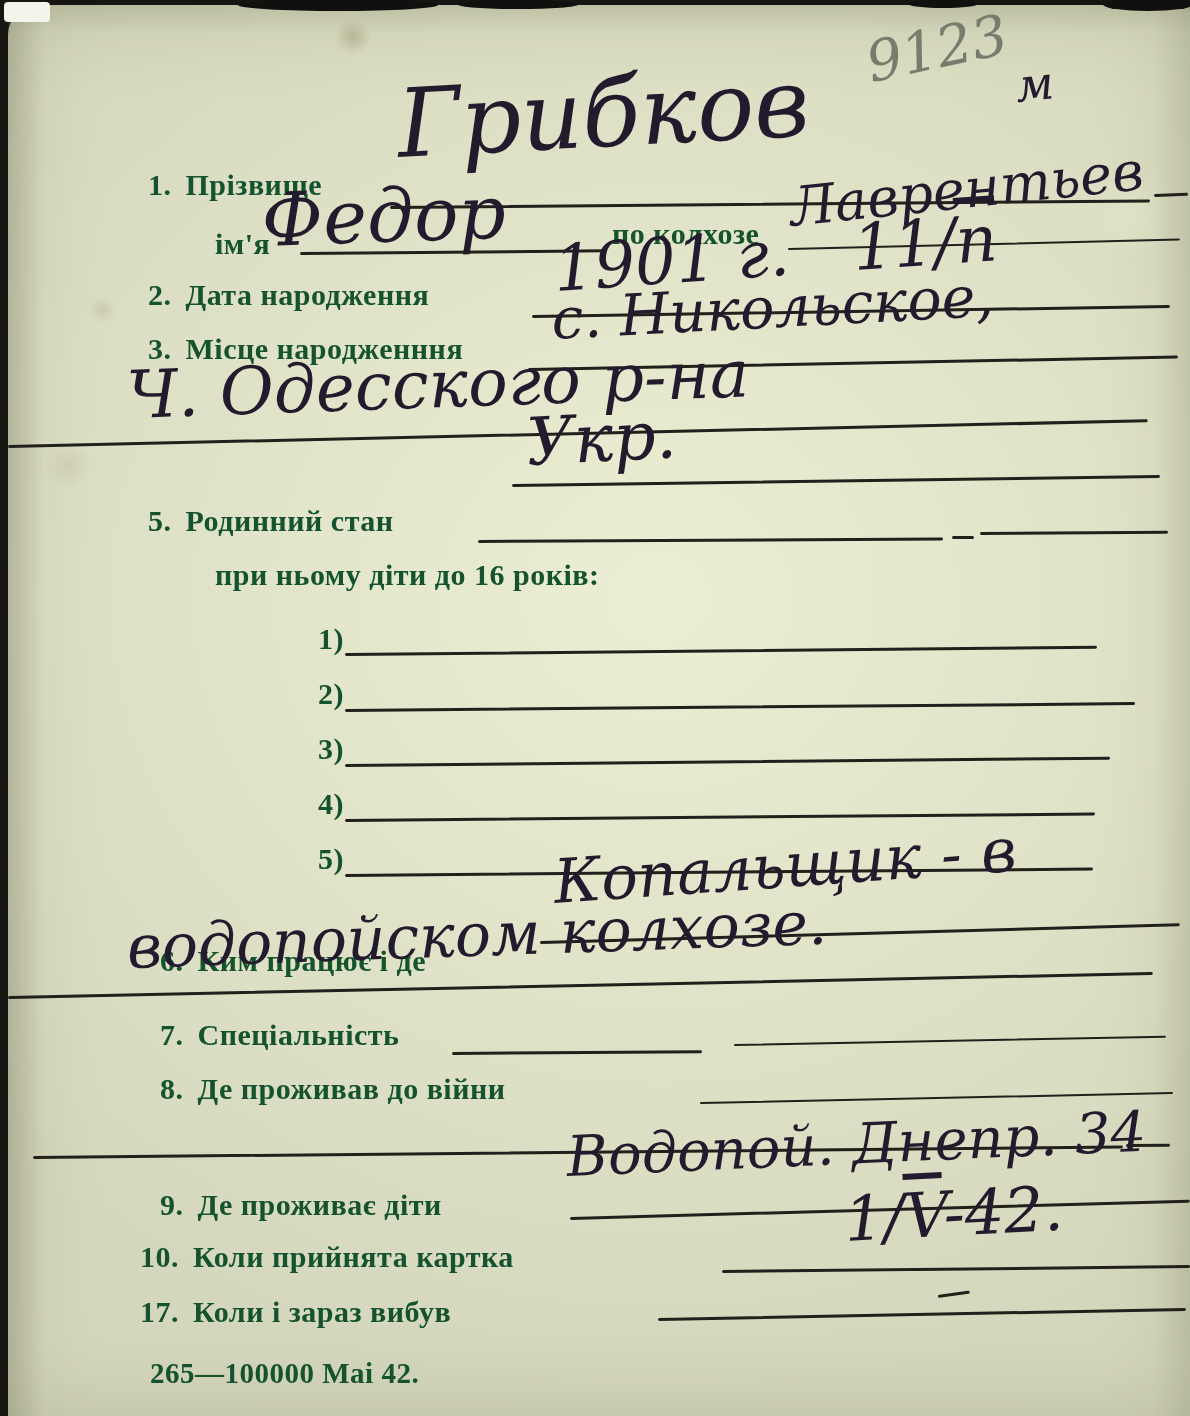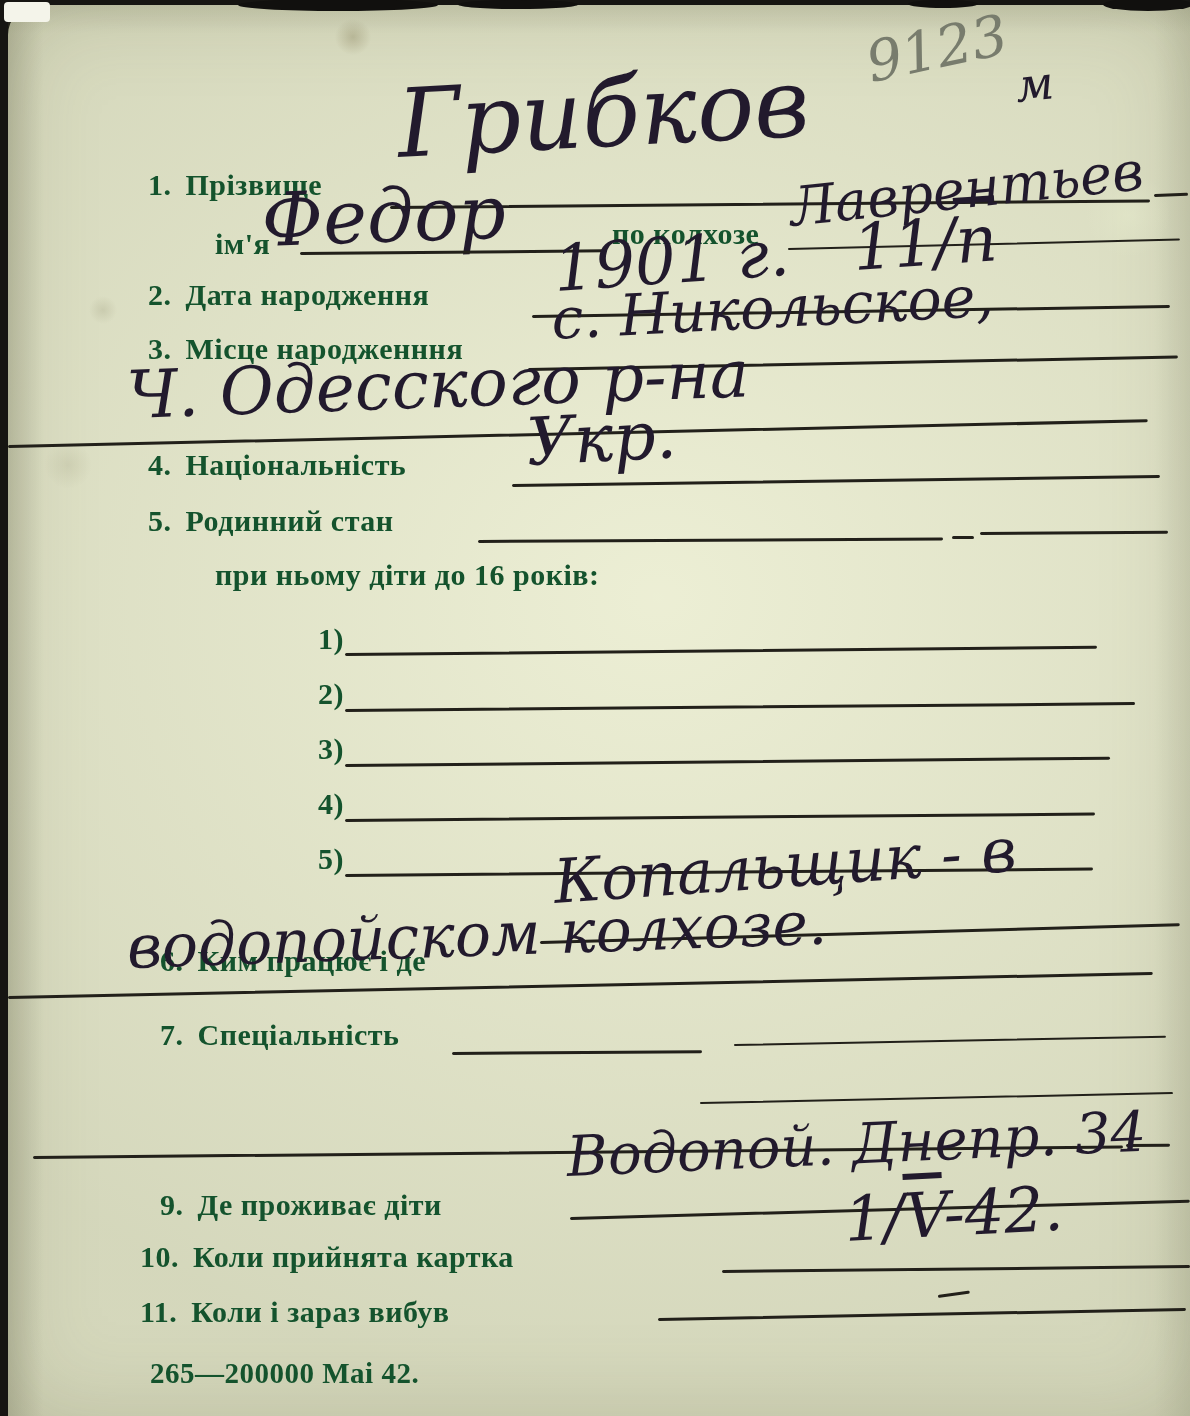--- a/index.html
+++ b/index.html
@@ -84,23 +84,20 @@
 
   <div class="hw" style="left:545px;top:286px;font-size:57px;transform:rotate(-3deg);">с. Никольское,</div>
   <div class="label" style="left:140px;top:327px;">
     <span class="num">3.</span><span>Місце народженння</span>
   </div>
   <div class="line" style="left:520px;top:363px;width:650px;transform:rotate(-1.1deg);"></div>
   <div class="hw" style="left:120px;top:358px;font-size:66px;transform:rotate(-2deg);">Ч. Одесского р-на</div>
   <div class="line" style="left:0px;top:440px;width:1140px;transform:rotate(-1.3deg);"></div>
 
   <div class="hw" style="left:520px;top:405px;font-size:66px;transform:rotate(-3deg);">Укр.</div>
-  <div class="label" style="left:140px;top:443px;">
-    <span class="num">4.</span><span>Національність</span>
-  </div>
   <div class="line" style="left:504px;top:479px;width:648px;transform:rotate(-0.8deg);"></div>
 
   <div class="label" style="left:140px;top:499px;">
     <span class="num">5.</span><span>Родинний стан</span>
   </div>
   <div class="line" style="left:470px;top:535px;width:465px;transform:rotate(-0.3deg);"></div>
   <div class="line" style="left:944px;top:531px;width:22px;"></div>
   <div class="line" style="left:972px;top:527px;width:188px;transform:rotate(-0.4deg);"></div>
   <div class="label" style="left:207px;top:553px;">при ньому діти до 16 років:</div>
 
@@ -122,38 +119,41 @@
   <div class="line" style="left:532px;top:936px;width:640px;transform:rotate(-1.6deg);"></div>
   <div class="hw" style="left:120px;top:912px;font-size:60px;transform:rotate(-2deg);">водопойском колхозе.</div>
   <div class="line" style="left:0px;top:991px;width:1145px;transform:rotate(-1.2deg);"></div>
 
   <div class="label" style="left:152px;top:1013px;">
     <span class="num">7.</span><span>Спеціальність</span>
   </div>
   <div class="line" style="left:444px;top:1047px;width:250px;transform:rotate(-0.4deg);"></div>
   <div class="line thin" style="left:726px;top:1039px;width:432px;transform:rotate(-1.1deg);"></div>
 
+  <div class="label" style="left:152px;top:1067px;">
+    <span class="num">8.</span><span>Де проживав до війни</span>
+  </div>
   <div class="line thin" style="left:692px;top:1097px;width:473px;transform:rotate(-1.2deg);"></div>
   <div class="line" style="left:25px;top:1151px;width:1090px;transform:rotate(-0.55deg);"></div>
   <div class="line" style="left:1118px;top:1139px;width:44px;transform:rotate(-0.5deg);"></div>
 
   <div class="hw" style="left:560px;top:1124px;font-size:56px;transform:rotate(-2.5deg);">Водопой. Днепр. 34</div>
   <div class="label" style="left:152px;top:1183px;">
     <span class="num">9.</span><span>Де проживає діти</span>
   </div>
   <div class="line" style="left:562px;top:1212px;width:620px;transform:rotate(-1.6deg);"></div>
 
   <div class="hw" style="left:838px;top:1184px;font-size:62px;transform:rotate(-3deg);">
     <span>1/</span><span class="overline">V</span><span>-42.</span>
   </div>
   <div class="label" style="left:132px;top:1235px;">
     <span class="num">10.</span><span>Коли прийнята картка</span>
   </div>
   <div class="line" style="left:714px;top:1265px;width:468px;transform:rotate(-0.6deg);"></div>
   <div class="line" style="left:930px;top:1290px;width:32px;transform:rotate(-8deg);"></div>
 
   <div class="label" style="left:132px;top:1290px;">
-    <span class="num">11.</span><span>Коли і зараз вибув</span>
+    <span class="num">17.</span><span>Коли і зараз вибув</span>
   </div>
   <div class="line" style="left:650px;top:1313px;width:528px;transform:rotate(-1.1deg);"></div>
 
-  <div class="label" style="left:142px;top:1352px;font-size:29px;">265—200000 Mai 42.</div>
+  <div class="label" style="left:142px;top:1352px;font-size:29px;">265—100000 Mai 42.</div>
 </div>
 
 </body></html>

